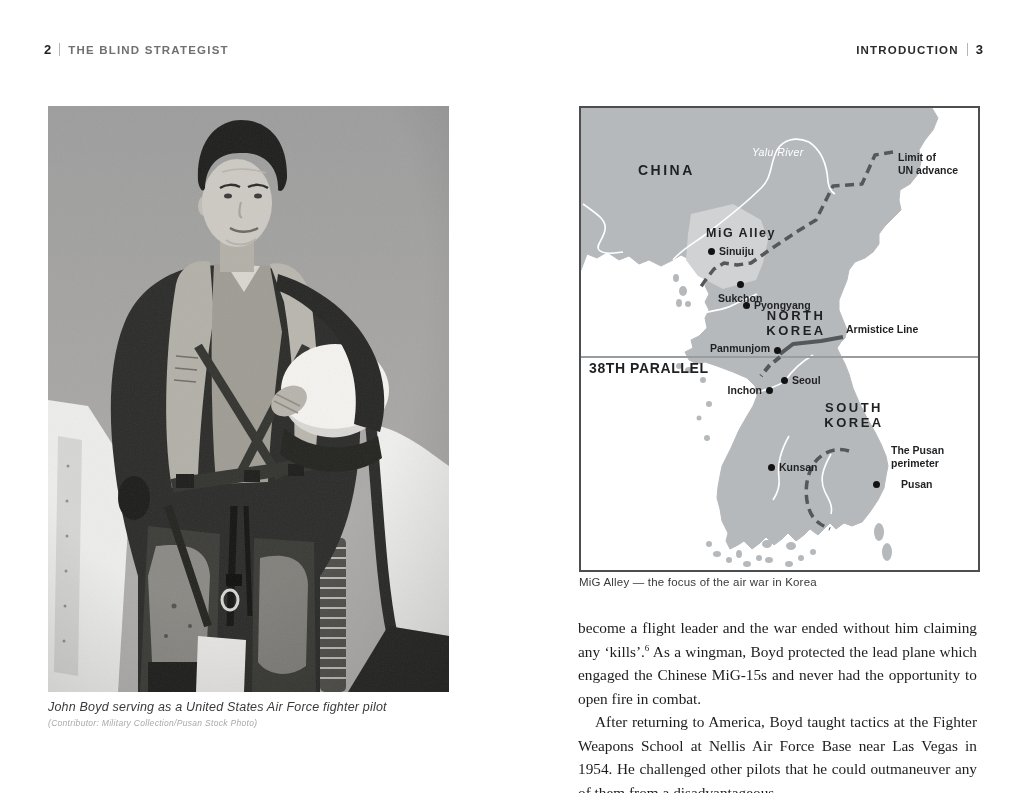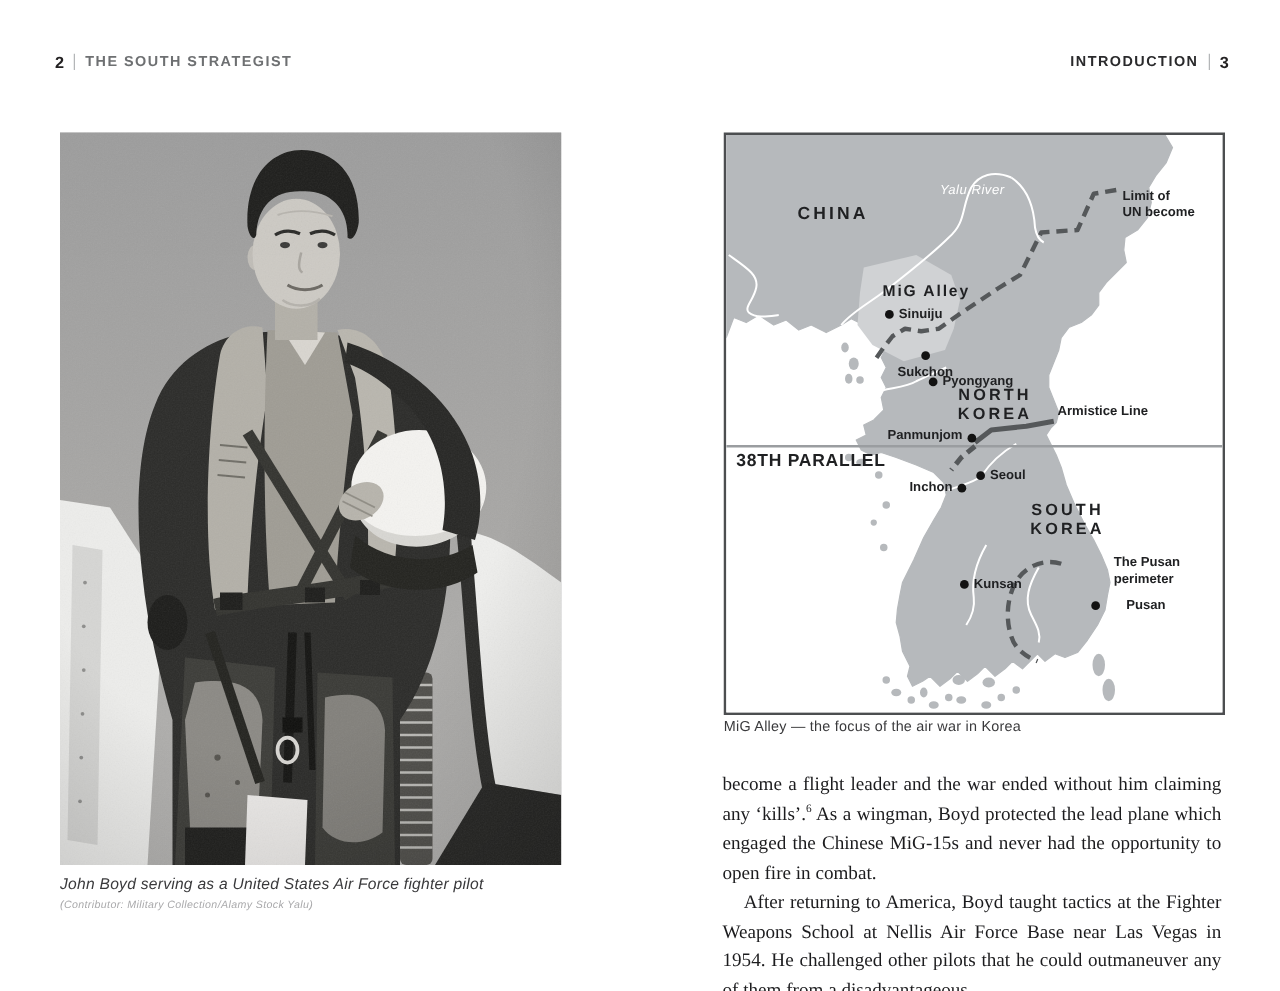--- a/index.html
+++ b/index.html
@@ -60,21 +60,21 @@
   .bodytext sup{font-size:9px;line-height:0;vertical-align:super;}
 </style>
 </head>
 <body>
 
 <div class="page">
 
   <div class="runhead runhead-left">
     <span class="pagenum">2</span>
     <span class="vdiv"></span>
-    <span class="runtitle">THE SOUTH STRATEGIST</span>
+    <span class="runtitle">THE BLIND STRATEGIST</span>
   </div>
 
   <div class="runhead runhead-right">
     <span class="runtitle runtitle-right">INTRODUCTION</span>
     <span class="vdiv"></span>
     <span class="pagenum">3</span>
   </div>
 
   <div class="photo">
     <svg viewBox="0 0 401 586" preserveAspectRatio="none">
@@ -188,21 +188,21 @@
       <rect x="178" y="468" width="16" height="12" fill="#0f0f0d"></rect>
       <ellipse cx="182" cy="494" rx="8" ry="10" fill="none" stroke="#d8d6d2" stroke-width="3"></ellipse>
 
       <rect width="401" height="586" fill="url(#vig)"></rect>
       <rect width="401" height="586" filter="url(#grain)" opacity="0.09"></rect>
     </svg>
   </div>
 
   <div class="photo-caption">
     <div class="cap">John Boyd serving as a United States Air Force fighter pilot</div>
-    <div class="credit">(Contributor: Military Collection/Alamy Stock Yalu)</div>
+    <div class="credit">(Contributor: Military Collection/Pusan Stock Photo)</div>
   </div>
 
   <div class="map">
     <svg class="geo" viewBox="0 0 397 462" preserveAspectRatio="none">
       <rect width="397" height="462" fill="#ffffff"></rect>
 
       <path fill="#b6b9bc" stroke="#b6b9bc" stroke-width="1" stroke-linejoin="round" d="M0,0 L351,0
         L357,10 L352,22 L344,32 L338,42 L340,54 L337,66 L329,76 L319,82 L318,92 L320,102 L312,110 L304,118 L298,126 L298,136 L292,144 L284,150 L274,154 L268,162 L266,172 L262,182 L258,192 L258,202 L262,212 L266,222 L264,230 L260,234 L256,240 L260,248 L264,256 L268,266 L272,280 L278,294 L286,310 L294,324 L300,336 L305,348 L307,358 L305,368 L303,380 L297,392 L289,404 L281,414 L271,418 L263,415
         L255,421 L249,415 L243,421 L237,427 L229,421 L223,427 L215,433 L207,425 L201,431 L193,437 L185,429 L179,435 L171,441 L163,433 L157,437 L149,441 L145,433 L147,425
         L141,413 L139,401 L136,390 L137,379 L139,368 L141,358 L146,348 L150,340 L158,322 L166,308 L172,298 L176,288 L174,278 L166,270 L152,264 L136,258 L124,254
@@ -256,21 +256,21 @@
 
       <path d="M312,44 L294,47 L281,76 L252,78 L235,112 L217,123 L187,143 L170,155 L156,157 L143,155 L133,161 L126,170 L119,180" stroke="#55585a" stroke-width="3.5" fill="none" stroke-dasharray="9 5.5" stroke-linejoin="round"></path>
 
       <path d="M268,343 C252,338 238,347 232,357 C225,369 223,386 228,401 C231,411 239,417 249,421" stroke="#55585a" stroke-width="3.5" fill="none" stroke-dasharray="9 5.5"></path>
     </svg>
 
     <div class="lbl lbl-china">CHINA</div>
     <div class="lbl lbl-yalu">Yalu River</div>
     <div class="lbl lbl-un">
       <span>Limit of</span>
-      <span>UN become</span>
+      <span>UN advance</span>
     </div>
     <div class="lbl lbl-mig">MiG Alley</div>
     <div class="lbl lbl-nk">
       <span>NORTH</span>
       <span>KOREA</span>
     </div>
     <div class="lbl lbl-armistice">Armistice Line</div>
     <div class="lbl lbl-p38">38TH PARALLEL</div>
     <div class="lbl lbl-sk">
       <span>SOUTH</span>

